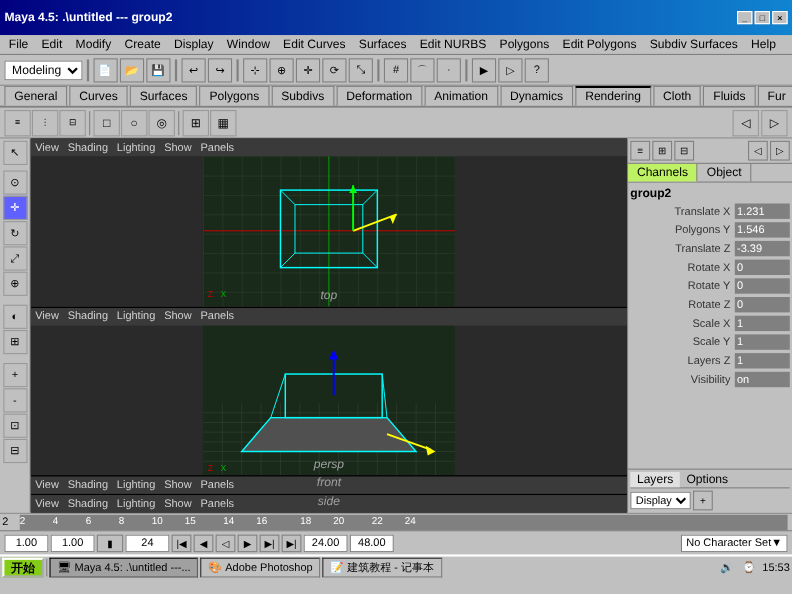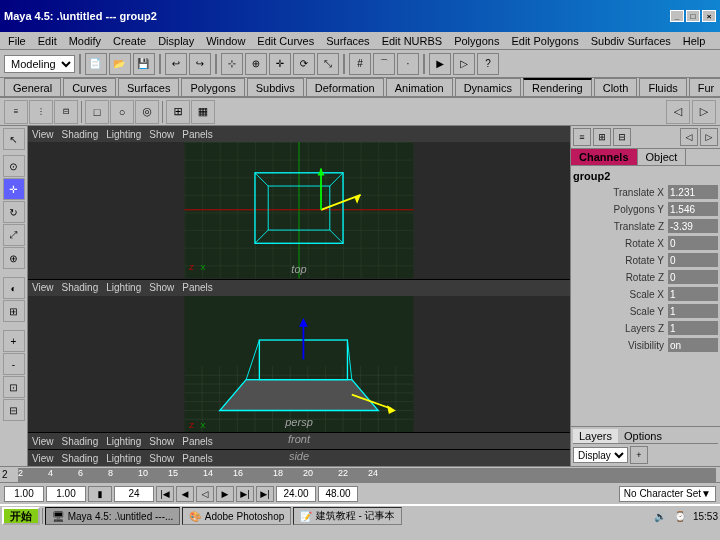--- a/index.html
+++ b/index.html
@@ -220,21 +220,21 @@
     #channels-tabs {
       display: flex;
       border-bottom: 1px solid #808080;
     }
     .ch-tab {
       padding: 2px 8px;
       font-size: 11px;
       cursor: pointer;
       border-right: 1px solid #808080;
     }
-    .ch-tab.active { background: #be185d; font-weight: bold; }
+    .ch-tab.active { background: #bef264; font-weight: normal; }
     #channels-content {
       flex: 1;
       padding: 2px;
       font-size: 10px;
     }
     .channel-group-label {
       font-weight: bold;
       font-size: 11px;
       margin: 2px 0;
     }

